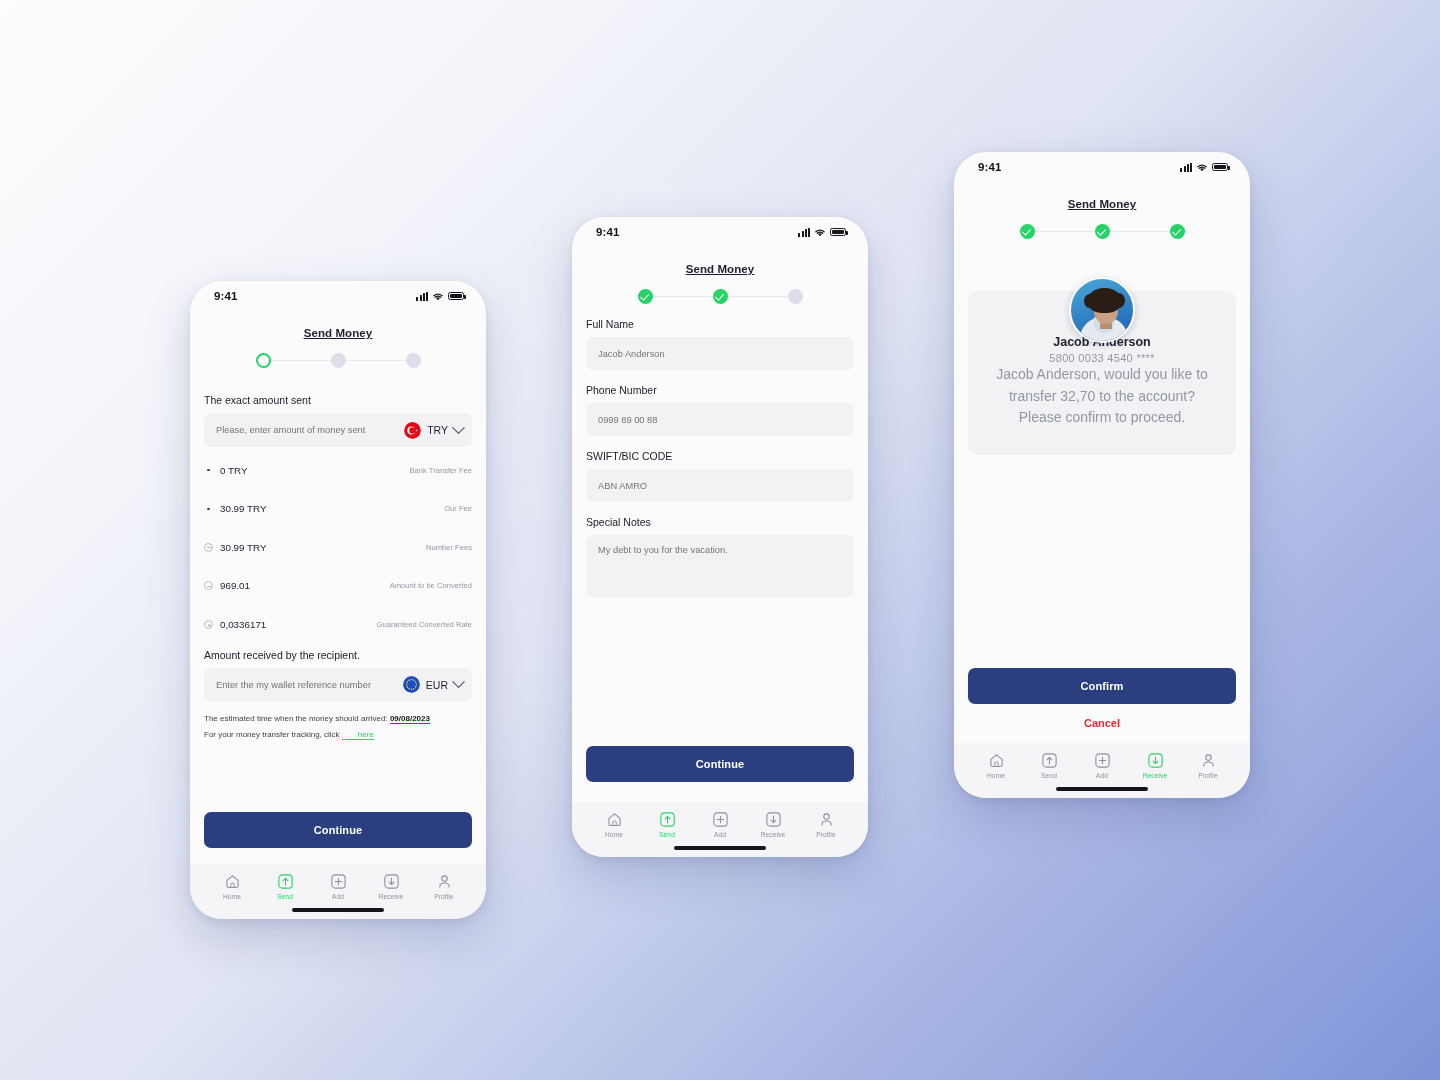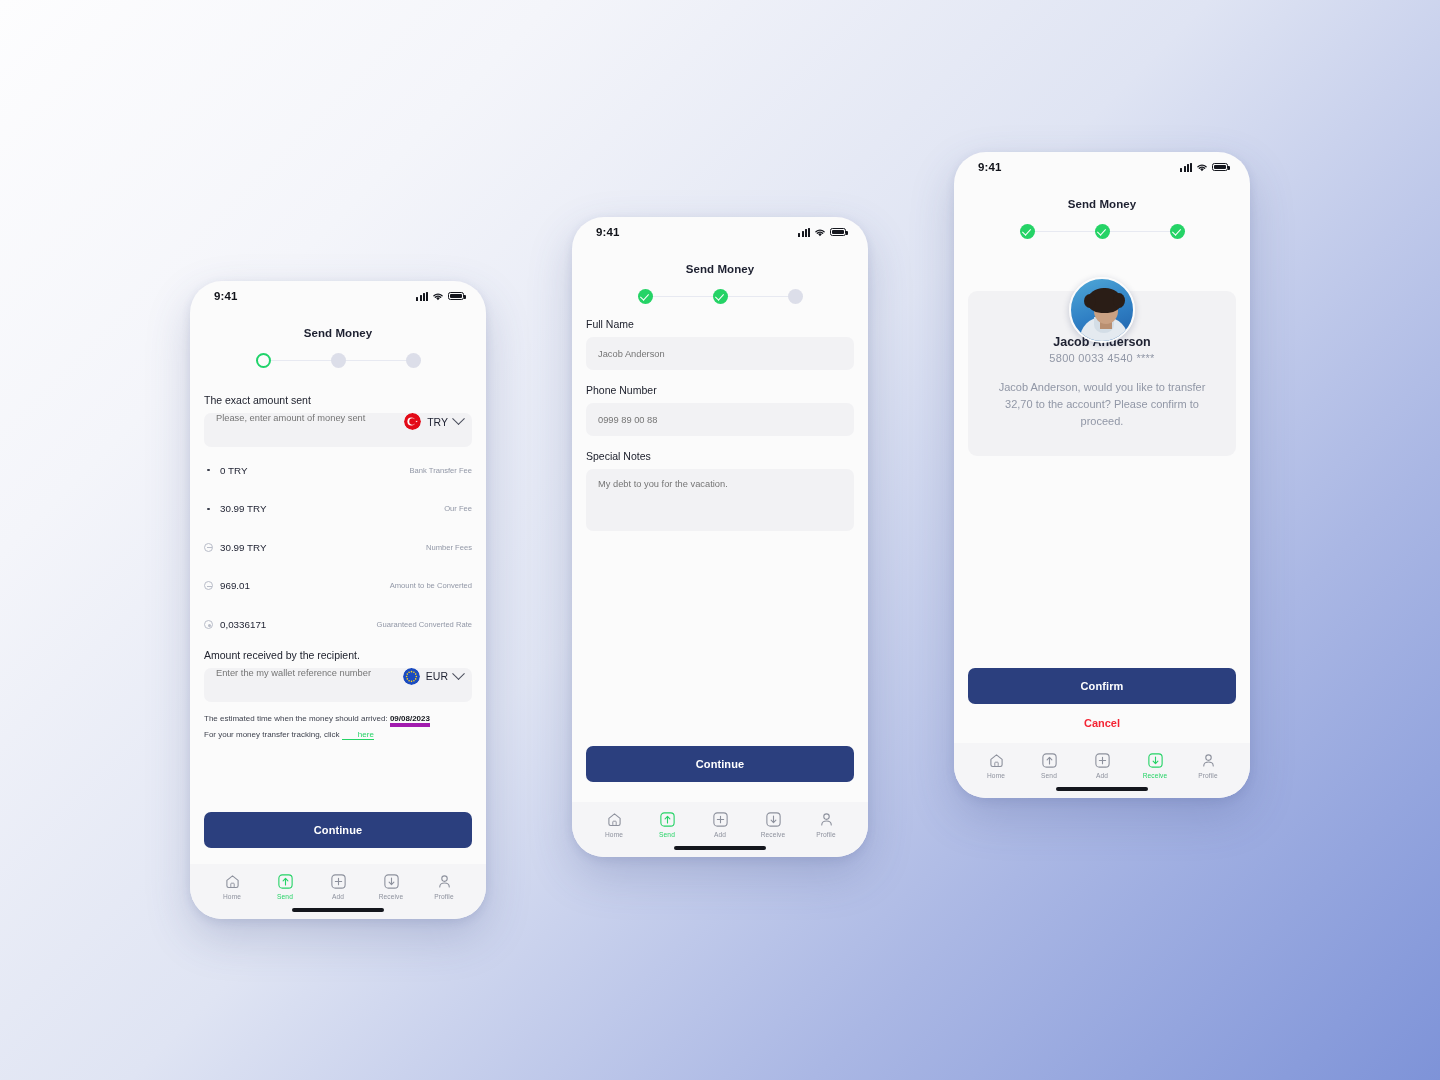--- a/index.html
+++ b/index.html
@@ -35,21 +35,21 @@
   .sig i:nth-child(1){height:3.5px;} .sig i:nth-child(2){height:5.3px;}
   .sig i:nth-child(3){height:7.1px;} .sig i:nth-child(4){height:9px;}
   .batt { width:16px; height:8.5px; border:1.2px solid #15171e; border-radius:2.4px; position:relative; padding:1px; }
   .batt:after { content:''; position:absolute; right:-2.6px; top:2.4px; width:1.6px; height:3.4px; background:#15171e; border-radius:0 1px 1px 0; }
   .batt i { display:block; height:100%; width:100%; background:#15171e; border-radius:1px; }
 
   
   .screen { flex:1; display:flex; flex-direction:column; min-height:0; }
   .screen-title {
     text-align:center; font-size:11.5px; font-weight:bold; color:#1d2030;
-    margin-top:16px; letter-spacing:0.1px;
+    margin-top:16px; letter-spacing:0.1px;text-decoration:underline;
   }
   .stepper { display:flex; align-items:center; justify-content:center; margin-top:14px; }
   .step { width:15px; height:15px; border-radius:50%; flex:none; position:relative; }
   .step.todo { background:#dcdee9; }
   .step.current { background:transparent; border:2.4px solid #1fd36a; }
   .step.done { background:#25d366; }
   .step.done:after {
     content:''; position:absolute; left:4.1px; top:3.3px; width:4px; height:7px;
     border:solid #fff; border-width:0 1.7px 1.7px 0; transform:rotate(43deg);
   }
@@ -82,40 +82,40 @@
   .tab-ico { width:17px; height:17px; display:block; }
   .tab-lbl { font-size:6.6px; color:#8d919d; letter-spacing:0.1px; }
   .tab.active .tab-lbl { color:#25d366; }
   .home-ind { width:92px; height:4px; border-radius:3px; background:#14161d; margin:8px 0 7px; }
 
   
   .p1-body { padding:0 14px; display:flex; flex-direction:column; flex:1; min-height:0; }
   .p1-sec-label { font-size:10.5px; color:#20232f; margin-top:26px; }
   .amount-box {
     margin-top:7px; background:#f2f2f4; border-radius:7px; height:34px;
-    display:flex; align-items:flex-start; justify-content:space-between; padding:0 9px 0 12px;
+    display:flex; align-items:center; justify-content:space-between; padding:0 9px 0 12px;
   }
   .cur-pick { display:flex; align-items:center; gap:6px; }
   .flag { width:17px; height:17px; border-radius:50%; flex:none; }
   .cur-code { font-size:10.5px; color:#1d2030; }
   .chev { width:9px; height:9px; border-right:1.5px solid #4a4e5c; border-bottom:1.5px solid #4a4e5c;
           transform:rotate(45deg) translate(-2px,-2px); }
   .fee-list { margin-top:12px; display:flex; flex-direction:column; gap:16px; }
   .fee-row { display:flex; align-items:center; justify-content:space-between; height:22.5px; }
   .fee-left { display:flex; align-items:center; gap:7px; }
   .fee-val { font-size:9.8px; color:#1d2030; }
   .fee-lbl { font-size:7.6px; color:#9197a6; }
   .mk-dot { width:9px; display:flex; justify-content:center; }
   .mk-dot .d { width:2.4px; height:2.4px; border-radius:50%; background:#3b3f4d; }
   .mk-circ { width:9px; height:9px; border-radius:50%; border:1px solid #b9bdc9; position:relative; }
   .mk-circ:after { content:''; position:absolute; left:2px; top:3.5px; width:5px; height:1px; background:#b9bdc9; }
   .mk-targ { width:9px; height:9px; border-radius:50%; border:1px solid #b9bdc9; position:relative; }
   .mk-targ:after { content:''; position:absolute; left:2.8px; top:2.8px; width:3.4px; height:3.4px; border-radius:50%; background:#b9bdc9; }
   .p1-note { font-size:8px; color:#3f434f; margin-top:11px; line-height:1.45; }
-  .p1-note b { border-bottom:4px solid #a21caf; color:#15171e; }
+  .p1-note b { border-bottom:1px solid #a21caf; color:#15171e; }
   .lnk { color:#25d366; border-bottom:1px solid #25d366;padding-left:16px; }
 
   
   .p2-body { padding:0 14px; display:flex; flex-direction:column; flex:1; min-height:0; }
   .p2-group { margin-top:14px; }
   .p2-group .input-box { margin-top:7px; }
   .p2-group.notes .input-box { height:62px; align-items:flex-start; padding-top:10px; }
 
   
   .p3-body { padding:0 14px; display:flex; flex-direction:column; flex:1; min-height:0; position:relative; }
@@ -132,21 +132,21 @@
   }
   .av-hair { position:absolute; left:17px; top:9px; width:33px; height:25px; border-radius:48% 48% 40% 40%; background:#2a1d16; }
   .av-hair:before { content:''; position:absolute; left:-4px; top:6px; width:12px; height:14px; border-radius:50%; background:#2a1d16; }
   .av-hair:after { content:''; position:absolute; right:-4px; top:5px; width:12px; height:15px; border-radius:50%; background:#2a1d16; }
   .av-face { position:absolute; left:23px; top:19px; width:24px; height:26px; border-radius:46% 46% 50% 50%; background:#caa183; }
   .av-neck { position:absolute; left:29px; top:40px; width:12px; height:10px; background:#b98f71; }
   .av-body { position:absolute; left:9px; bottom:-2px; width:48px; height:26px; border-radius:22px 22px 0 0; background:#e4eaf0; }
   .av-collar { position:absolute; left:23px; bottom:8px; width:20px; height:16px; border-radius:0 0 50% 50%; background:#d3dde6; }
   .p3-name { font-size:12.5px; font-weight:bold; color:#1d2030; }
   .p3-card-num { font-size:11px; color:#9197a6; margin-top:3px; letter-spacing:0.3px; }
-  .p3-msg { font-size:11px; color:#9197a6; line-height:1.55; margin-top:15px; }
+  .p3-msg { font-size:14px; color:#9197a6; line-height:1.55; }
   .p3-actions { margin-top:auto; padding-bottom:14px; }
 </style>
 </head>
 <body>
 
 <div class="phone" id="phone-1">
   <div class="statusbar">
     <span class="status-time">9:41</span>
     <span class="status-icons">
       <span class="sig">
@@ -356,20 +356,26 @@
         <div class="input-box">
           <input class="input-ph" style="border: none; background: transparent; outline: none; width: 100%; font-family: &quot;Liberation Sans&quot;, sans-serif;" placeholder="Jacob Anderson">
         </div>
       </div>
       <div class="p2-group">
         <div class="field-label">Phone Number</div>
         <div class="input-box">
           <input class="input-ph" style="border: none; background: transparent; outline: none; width: 100%; font-family: &quot;Liberation Sans&quot;, sans-serif;" placeholder="0999 89 00 88">
         </div>
       </div>
+      <div class="p2-group">
+        <div class="field-label">SWIFT/BIC CODE</div>
+        <div class="input-box">
+          <input class="input-ph" style="border: none; background: transparent; outline: none; width: 100%; font-family: &quot;Liberation Sans&quot;, sans-serif;" placeholder="ABN AMRO">
+        </div>
+      </div>
       <div class="p2-group notes">
         <div class="field-label">Special Notes</div>
         <div class="input-box">
           <textarea class="input-ph" style="border: none; background: transparent; outline: none; width: 100%; height: 100%; resize: none; font-family: &quot;Liberation Sans&quot;, sans-serif;" placeholder="My debt to you for the vacation."></textarea>
         </div>
       </div>
 
       <div style="margin-top:auto; padding-bottom:20px;">
         <div class="btn-primary">Continue</div>
       </div>

